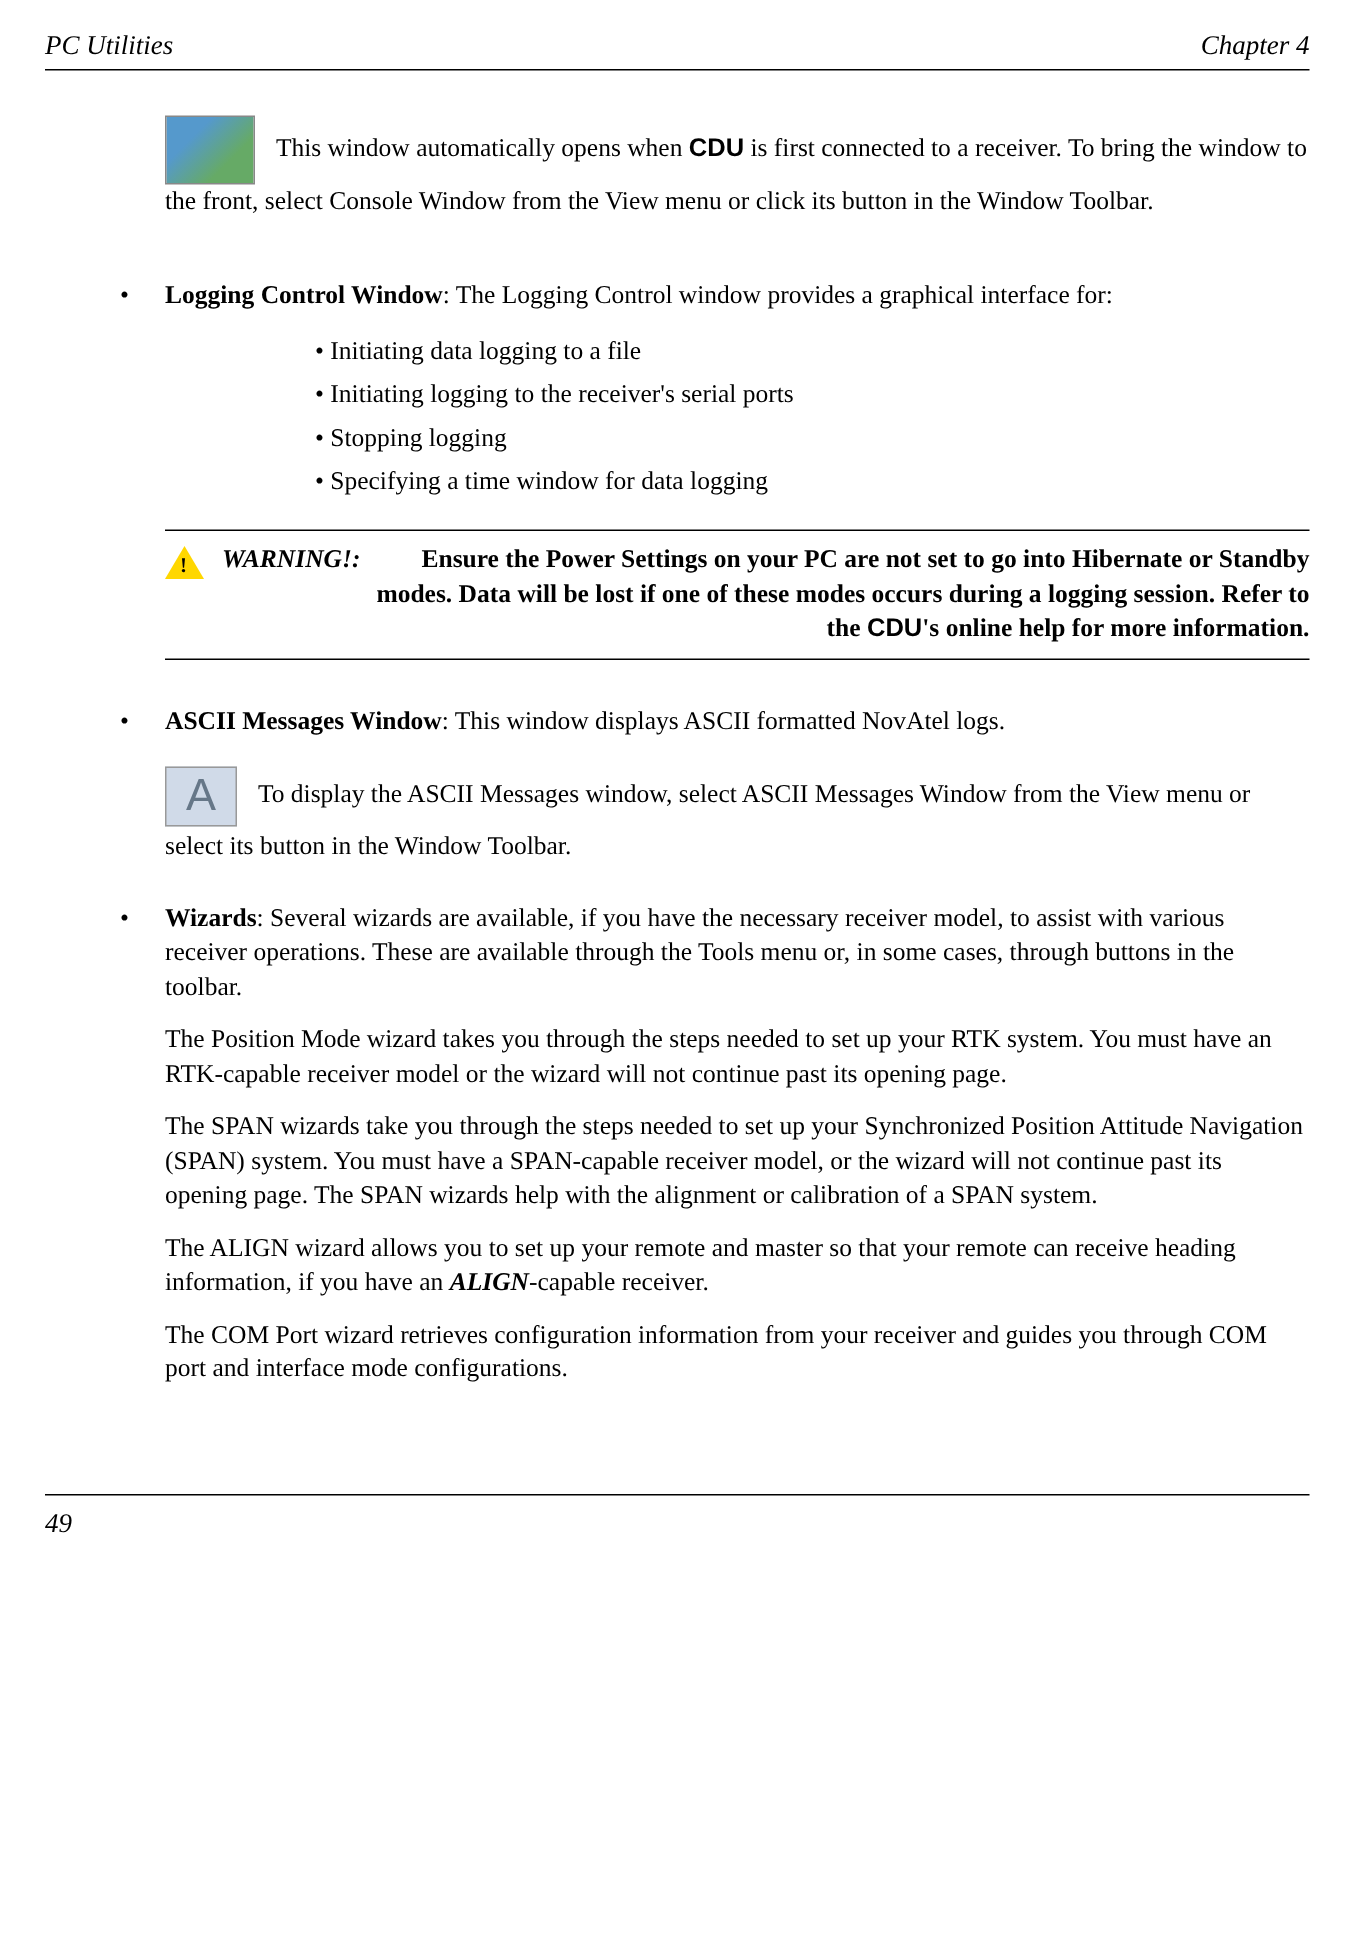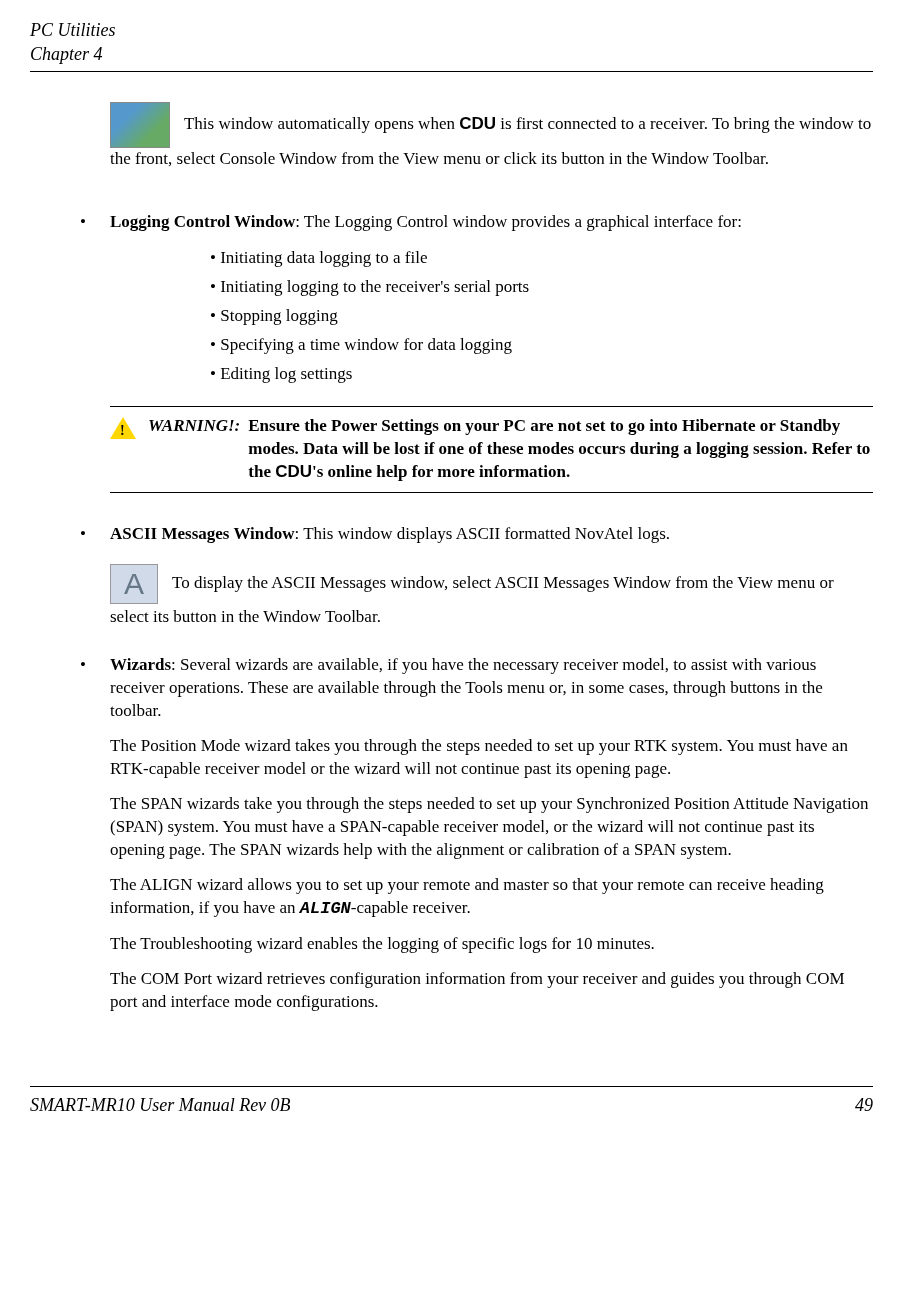--- a/index.html
+++ b/index.html
@@ -14,21 +14,20 @@
   }
   .header {
     display: flex;
     justify-content: space-between;
     font-style: italic;
     font-size: 18px;
     border-bottom: 1.5px solid #000;
     padding-bottom: 4px;
     margin-top: -2px;
     margin-bottom: 30px;
-    flex-direction: column;
   }
   .content {
     margin-left: 80px;
     margin-right: 0px;
   }
   .icon-square {
     display: inline-block;
     width: 60px;
     height: 46px;
     background: #ddd;
@@ -89,20 +88,21 @@
     font-style: italic;
     padding-right: 8px;
     white-space: nowrap;
   }
   .warn-text {
     font-weight: bold;
   }
   .warn-row {
     display: flex;
     flex: 1;
+    text-align: right;
   }
   .footer {
     display: flex;
     justify-content: space-between;
     border-top: 1.5px solid #000;
     padding-top: 6px;
     margin-top: 60px;
     font-style: italic;
     font-size: 18px;
   }
@@ -163,21 +163,20 @@
     <div class="bullet-body">
       <span class="bold">Logging Control Window</span><span>: The Logging Control window provides a graphical interface for:</span>
     </div>
   </div>
 
   <div class="sub-bullets">
     <div>• Initiating data logging to a file</div>
     <div>• Initiating logging to the receiver's serial ports</div>
     <div>• Stopping logging</div>
     <div>• Specifying a time window for data logging</div>
-    <div>• Editing log settings</div>
   </div>
 
 
   <div class="warning-block">
     <div class="warn-icon-col">
       <div class="warn-triangle"></div>
     </div>
     <div class="warn-row">
       <div class="warn-label">WARNING!:</div>
       <div class="warn-text">
@@ -199,25 +198,23 @@
 
   <div class="bullet-main">
     <span class="bullet-marker">•</span>
     <div class="bullet-body">
       <div class="desc-para">
         <span class="bold">Wizards</span><span>: Several wizards are available, if you have the necessary receiver model, to assist with various receiver operations. These are available through the Tools menu or, in some cases, through buttons in the toolbar.</span>
       </div>
       <div class="desc-para">The Position Mode wizard takes you through the steps needed to set up your RTK system. You must have an RTK-capable receiver model or the wizard will not continue past its opening page.</div>
       <div class="desc-para">The SPAN wizards take you through the steps needed to set up your Synchronized Position Attitude Navigation (SPAN) system. You must have a SPAN-capable receiver model, or the wizard will not continue past its opening page. The SPAN wizards help with the alignment or calibration of a SPAN system.</div>
       <div class="desc-para">
-        <span>The ALIGN wizard allows you to set up your remote and master so that your remote can receive heading information, if you have an </span><span class="bold ital" style="font-family:Liberation Mono, monospace">ALIGN</span><span>-capable receiver.</span>
+        <span>The ALIGN wizard allows you to set up your remote and master so that your remote can receive heading information, if you have an </span><span class="bold ital" style="font-family:Liberation Serif, serif">ALIGN</span><span>-capable receiver.</span>
       </div>
-      <div class="desc-para">The Troubleshooting wizard enables the logging of specific logs for 10 minutes.</div>
       <div class="desc-para">The COM Port wizard retrieves configuration information from your receiver and guides you through COM port and interface mode configurations.</div>
     </div>
   </div>
 
 </div>
 
 <div class="footer">
-  <span>SMART-MR10 User Manual Rev 0B</span>
   <span>49</span>
 </div>
 
 </body></html>

